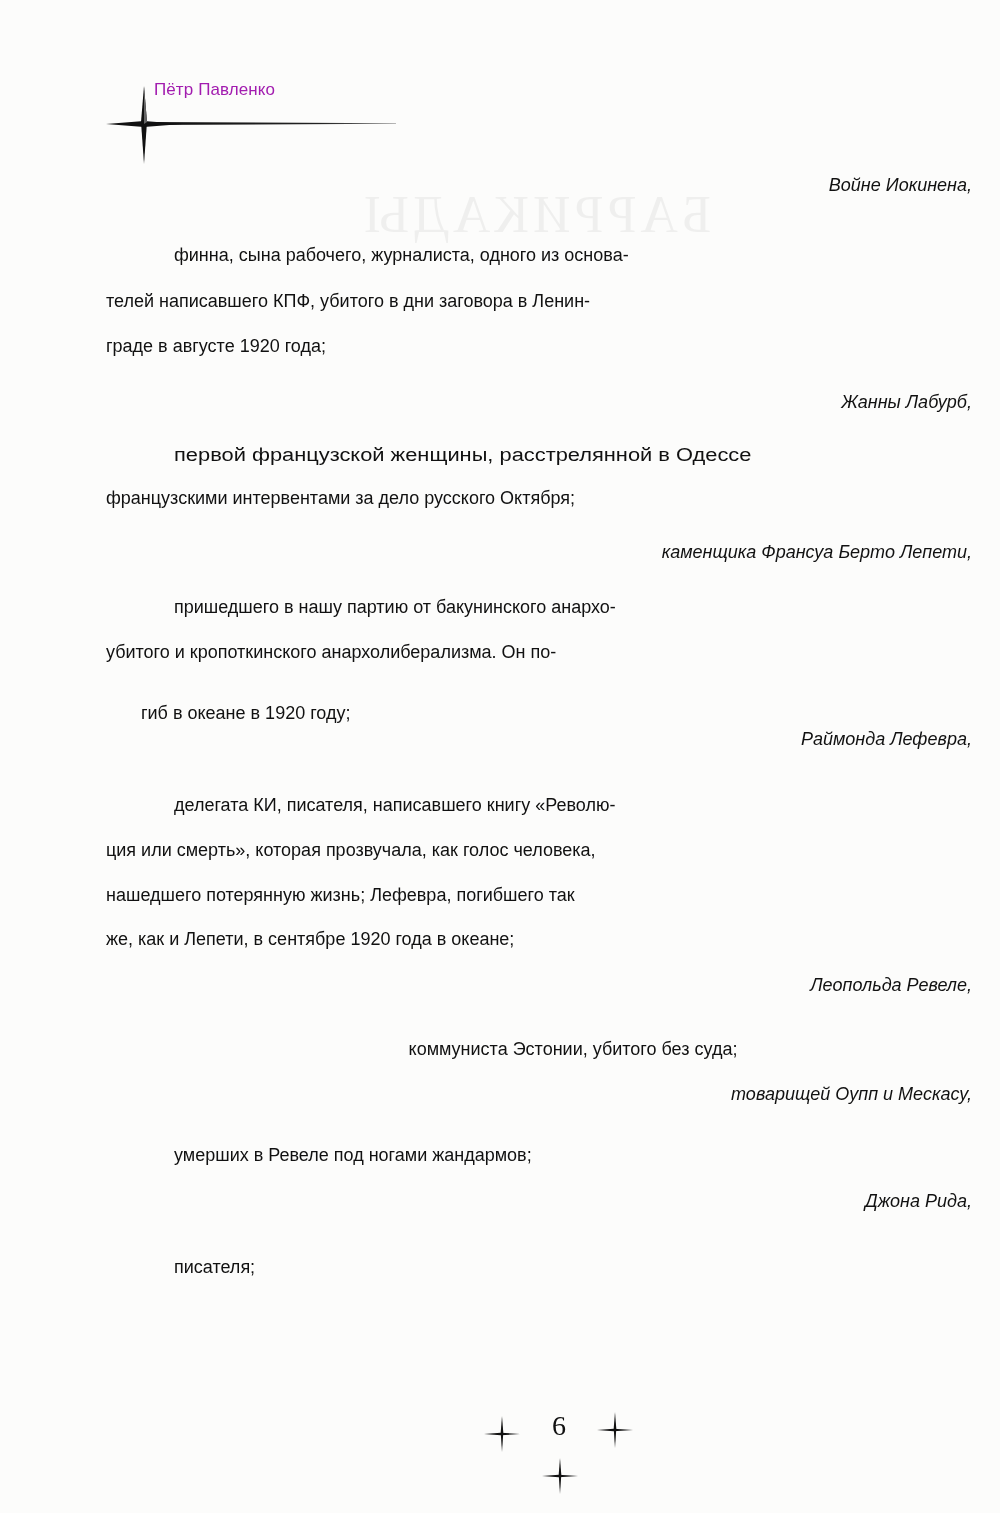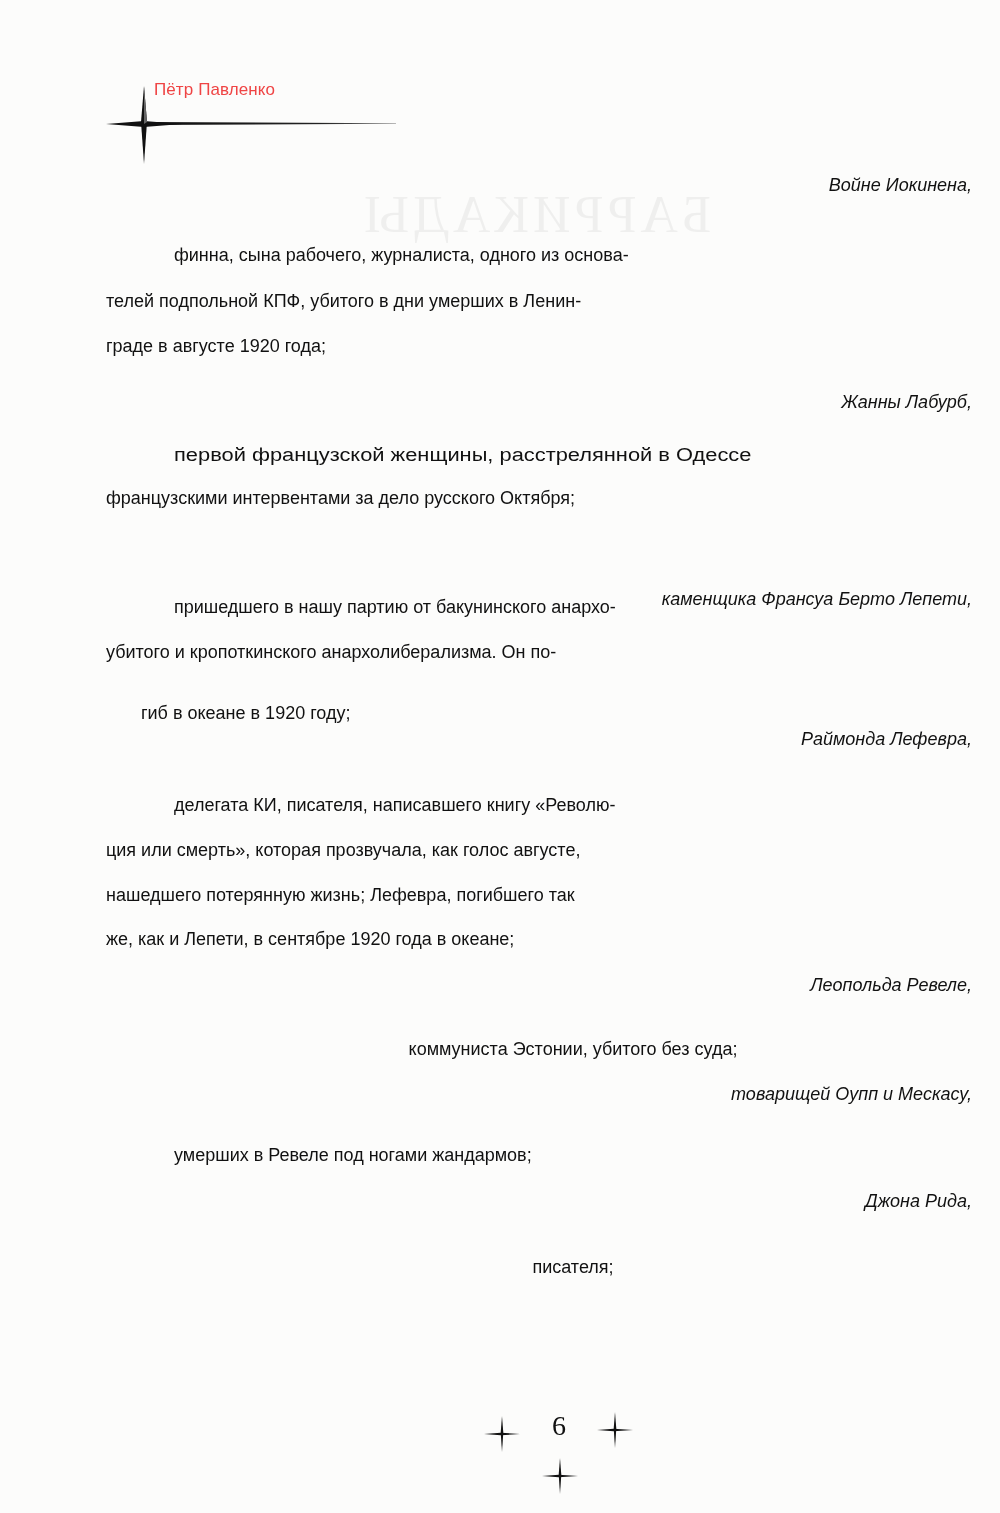--- a/index.html
+++ b/index.html
@@ -27,21 +27,21 @@
       top: 78px;
       width: 292px;
       height: 90px;
     }
     .author {
       position: absolute;
       left: 50px;
       top: 2px;
       font-family: "Liberation Sans", "DejaVu Sans", sans-serif;
       font-size: 17px;
-      color: #ef4444;
+      color: #a21caf;
       letter-spacing: 0.1px;
     }
     .header-rule {
       position: absolute;
       left: 40px;
       top: 44px;
       width: 252px;
       height: 3px;
       background: linear-gradient(to right, #111 0%, #222 70%, #777 100%);
       clip-path: polygon(0 0, 100% 40%, 100% 60%, 0 100%);
@@ -122,46 +122,46 @@
 
       <polygon points="2,46 40,43 78,46 40,49" fill="#111"></polygon>
       <polygon points="40,8 43,44 40,46" fill="#666"></polygon>
     </svg>
   </div>
 
   <div class="content">
 
     <div class="line dedicatee" style="top:8px;"><span style="white-space: nowrap;">Войне Иокинена,</span></div>
     <div class="line indent" style="top:78px;"><span style="white-space: nowrap;">финна, сына рабочего, журналиста, одного из основа-</span></div>
-    <div class="line" style="top:124px;"><span style="white-space: nowrap;">телей подпольной КПФ, убитого в дни умерших в Ленин-</span></div>
+    <div class="line" style="top:124px;"><span style="white-space: nowrap;">телей написавшего КПФ, убитого в дни заговора в Ленин-</span></div>
     <div class="line" style="top:169px;"><span style="white-space: nowrap;">граде в августе 1920 года;</span></div>
 
     <div class="line dedicatee" style="top:225px;"><span style="white-space: nowrap;">Жанны Лабурб,</span></div>
     <div class="line indent" style="top:278px;"><span style="white-space: nowrap; display: inline-block; transform: scaleX(1.21357); transform-origin: left top;">первой французской женщины, расстрелянной в Одессе</span></div>
     <div class="line" style="top:321px;"><span style="white-space: nowrap;">французскими интервентами за дело русского Октября;</span></div>
 
-    <div class="line dedicatee" style="top:375px;margin-top:47px;"><span style="white-space: nowrap;">каменщика Франсуа Берто Лепети,</span></div>
+    <div class="line dedicatee" style="top:375px;"><span style="white-space: nowrap;">каменщика Франсуа Берто Лепети,</span></div>
     <div class="line indent" style="top:430px;"><span style="white-space: nowrap;">пришедшего в нашу партию от бакунинского анархо-</span></div>
     <div class="line" style="top:475px;"><span style="white-space: nowrap;">убитого  и кропоткинского  анархолиберализма.  Он по-</span></div>
     <div class="line" style="top:536px;margin-left:35px;"><span style="white-space: nowrap;">гиб в океане в 1920 году;</span></div>
 
     <div class="line dedicatee" style="top:562px;"><span style="white-space: nowrap;">Раймонда Лефевра,</span></div>
     <div class="line indent" style="top:628px;"><span style="white-space: nowrap;">делегата КИ, писателя, написавшего книгу «Револю-</span></div>
-    <div class="line" style="top:673px;"><span style="white-space: nowrap;">ция или смерть», которая прозвучала, как голос августе,</span></div>
+    <div class="line" style="top:673px;"><span style="white-space: nowrap;">ция или смерть», которая прозвучала, как голос человека,</span></div>
     <div class="line" style="top:718px;"><span style="white-space: nowrap;">нашедшего  потерянную жизнь; Лефевра, погибшего так</span></div>
     <div class="line" style="top:762px;"><span style="white-space: nowrap;">же, как и Лепети, в сентябре 1920 года в океане;</span></div>
 
     <div class="line dedicatee" style="top:808px;"><span style="white-space: nowrap;">Леопольда Ревеле,</span></div>
     <div class="line indent" style="top:872px;text-align:center;"><span style="white-space: nowrap;">коммуниста Эстонии, убитого без суда;</span></div>
 
     <div class="line dedicatee" style="top:917px;"><span style="white-space: nowrap;">товарищей Оупп и Мескасу,</span></div>
     <div class="line indent" style="top:978px;"><span style="white-space: nowrap;">умерших в Ревеле под ногами жандармов;</span></div>
 
     <div class="line dedicatee" style="top:1024px;"><span style="white-space: nowrap;">Джона Рида,</span></div>
-    <div class="line indent" style="top:1090px;text-align:center;"><span style="white-space: nowrap;">писателя;</span></div>
+    <div class="line indent" style="top:1090px;"><span style="white-space: nowrap;">писателя;</span></div>
   </div>
 
   <div class="folio">
     <svg class="star" style="left:484px; top:6px;" width="36" height="36" viewBox="0 0 36 36">
       <polygon points="18,0 19.3,16.7 18,36 16.7,16.7" fill="#111"></polygon>
       <polygon points="0,18 16.7,16.7 36,18 16.7,19.3" fill="#111"></polygon>
     </svg>
     <span class="page-number">6</span>
     <svg class="star" style="left:597px; top:2px;" width="36" height="36" viewBox="0 0 36 36">
       <polygon points="18,0 19.3,16.7 18,36 16.7,16.7" fill="#111"></polygon>

